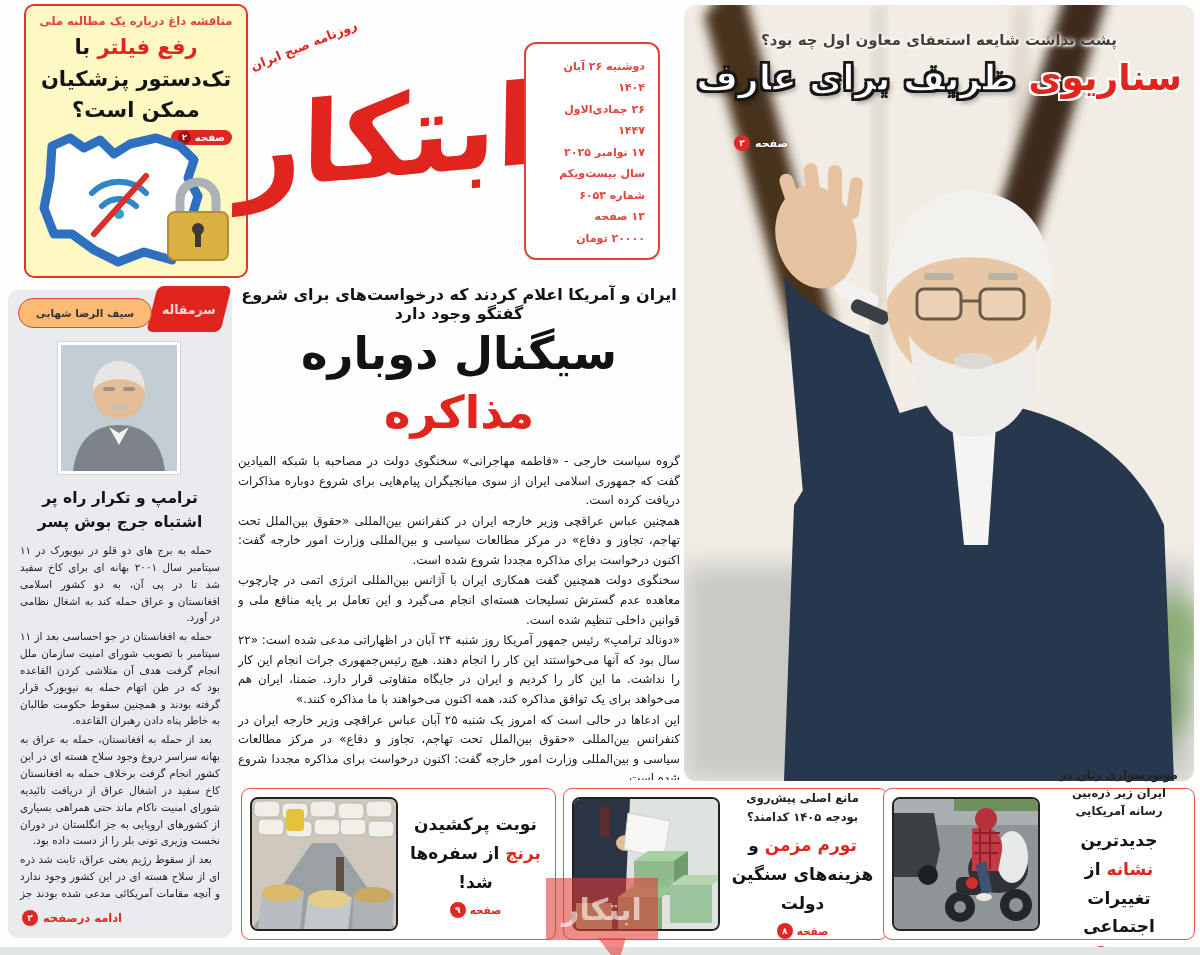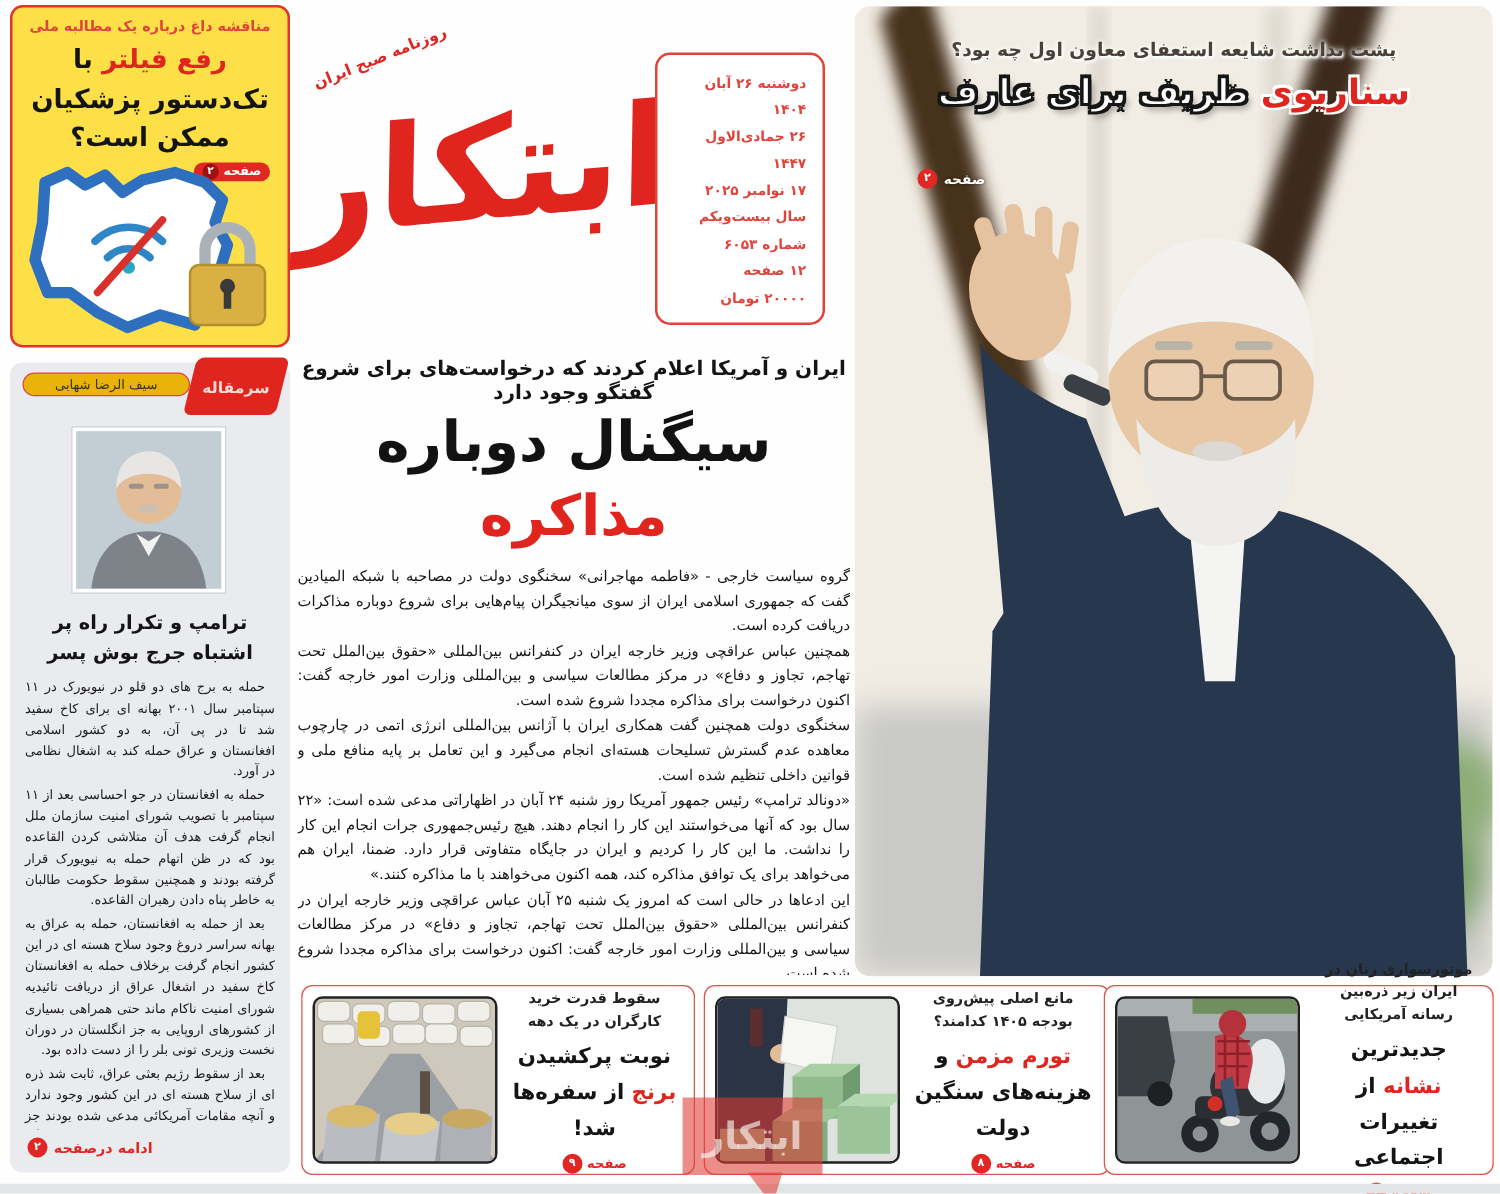--- a/index.html
+++ b/index.html
@@ -1,22 +1,22 @@
 <!DOCTYPE html>
 <html lang="fa" dir="rtl"><head>
 <meta charset="utf-8">
 <style>
   * { box-sizing: border-box; margin: 0; padding: 0; }
   html,body { background:#ffffff; }
   body { font-family: "DejaVu Sans", sans-serif; }
   .page { position:relative; width:1200px; height:955px; background:#fefefe; overflow:hidden; direction:rtl; }
 
   
-  .filter-box { position:absolute; left:8px; top:4px; width:224px; height:274px;
-    border:2px solid #e0342c; border-radius:10px; background:#fde047; padding-top:8px; overflow:hidden; }
+  .filter-box { position:absolute; left:24px; top:4px; width:224px; height:274px;
+    border:2px solid #e0342c; border-radius:10px; background:#fef9c3; padding-top:8px; overflow:hidden; }
   .filter-kicker { text-align:center; color:#e0443c; font-size:11.5px; font-weight:bold; }
   .filter-headline { margin-top:4px; padding:0 0; text-align:center; font-size:21px; font-weight:900;
     line-height:1.5; color:#141414; }
   .filter-headline .red { color:#e0251f; }
   .filter-badge { width:fit-content; margin:3px 0 0 0; margin-right:14px; background:#e02723; color:#fff;
     border-radius:10px; padding:1px 7px; font-size:10px; font-weight:bold; display:flex; align-items:center; gap:4px; }
   .filter-badge .num { background:#9e110e; width:13px; height:13px; border-radius:50%; display:flex;
     align-items:center; justify-content:center; font-size:8.5px; }
   .map-wrap { position:absolute; left:0; bottom:2px; width:100%; height:158px; }
 
@@ -29,21 +29,21 @@
   .date-box { position:absolute; left:524px; top:42px; width:136px; height:218px;
     border:2px solid #e0433c; border-radius:12px; padding:12px 13px; color:#e0443c;
     font-size:11px; font-weight:600; line-height:1.95; text-align:right; background:#fff; }
 
   
   .photo { position:absolute; left:684px; top:5px; width:510px; height:776px;
     border-radius:12px; overflow:hidden; background:#efe9e1; }
   .photo svg { display:block; }
   .photo-kicker { position:absolute; top:26px; width:100%; text-align:center; font-size:15px; font-weight:700;
     color:#4a4038; text-shadow:0 0 4px #fff, 0 0 6px #fff, 1px 1px 2px #fff; }
-  .photo-headline { position:absolute; top:52px; width:100%; text-align:center; font-size:28px; font-weight:900;
+  .photo-headline { position:absolute; top:52px; width:100%; text-align:center; font-size:36px; font-weight:900;
     letter-spacing:0; }
   .photo-headline .red { color:#e0251f;
     text-shadow:2px 2px 0 #fff,-2px -2px 0 #fff,2px -2px 0 #fff,-2px 2px 0 #fff; }
   .photo-headline .white { color:#ffffff; -webkit-text-stroke:1.5px #161616;
     text-shadow:2px 2px 0 #161616,-2px -2px 0 #161616,2px -2px 0 #161616,-2px 2px 0 #161616,3px 4px 5px rgba(0,0,0,.35); }
   .photo-badge { position:absolute; top:130px; left:50px; display:flex; align-items:center; gap:5px;
     color:#fff; font-size:11px; font-weight:bold; text-shadow:0 0 3px rgba(0,0,0,.55); }
   .circle-num { background:#e02723; color:#fff; width:16px; height:16px; border-radius:50%;
     display:inline-flex; align-items:center; justify-content:center; font-size:9px; font-weight:bold; flex:none;
     text-shadow:none; }
@@ -55,23 +55,23 @@
   .main-headline .red { color:#e0251f; }
   .main-body { margin-top:10px; font-size:11.8px; line-height:1.66; text-align:justify; color:#161616; height:368px; overflow:hidden; }
   .main-body p { margin-bottom:1px; }
 
   
   .editorial { position:absolute; left:8px; top:290px; width:224px; height:648px;
     background:#e9ebee; border-radius:10px; overflow:visible; }
   .ed-tab { position:absolute; right:6px; top:-4px; width:74px; height:46px; background:#e0251f;
     transform:skewX(-14deg); border-radius:6px; display:flex; align-items:center; justify-content:center; }
   .ed-tab span { transform:skewX(14deg); color:#ffd9d6; font-size:12.5px; font-weight:bold; }
-  .ed-pill { position:absolute; left:10px; top:8px; width:134px; height:19px; background:#eab308;
+  .ed-pill { position:absolute; left:10px; top:8px; width:134px; height:30px; background:#fdba74;
     border:1.5px solid #e0433c; border-radius:16px; display:flex; align-items:center; justify-content:center;
-    font-size:10.5px; font-weight:normal; color:#333; }
+    font-size:10.5px; font-weight:bold; color:#333; }
   .ed-photo { position:absolute; left:50px; top:52px; width:122px; height:132px; border:3px solid #ffffff;
     box-shadow:0 0 0 1px #cfd4d8; overflow:hidden; background:#c2cdd4; }
   .ed-title { position:absolute; top:196px; width:100%; padding:0 14px; text-align:center;
     font-size:15.5px; font-weight:900; line-height:1.55; color:#141414; }
   .ed-body { position:absolute; top:252px; left:0; width:100%; height:362px; padding:0 12px;
     font-size:10.4px; line-height:1.62; text-align:justify; color:#1c1c1c; overflow:hidden; }
   .ed-body p { margin-bottom:2px; text-indent:8px; }
   .ed-cont { position:absolute; bottom:12px; left:14px; display:flex; align-items:center; gap:5px;
     color:#e02723; font-weight:bold; font-size:11.5px; }
 
@@ -234,21 +234,20 @@
 
     </div>
     <div class="ed-cont">
       <span>ادامه درصفحه</span>
       <span class="circle-num">۲</span>
     </div>
   </div>
 
   <div class="bstory b1">
     <div class="btext">
-      <div class="bkicker">سقوط قدرت خرید کارگران در یک دهه</div>
       <div class="bheadline">
         <span>نوبت پرکشیدن </span><span class="red">برنج</span><span> از سفره‌ها شد!</span>
       </div>
       <div class="bbadge">
         <span>صفحه</span>
         <span class="circle-num">۹</span>
       </div>
     </div>
     <div class="bimg">
       <svg width="144" height="130" viewBox="0 0 144 130">

